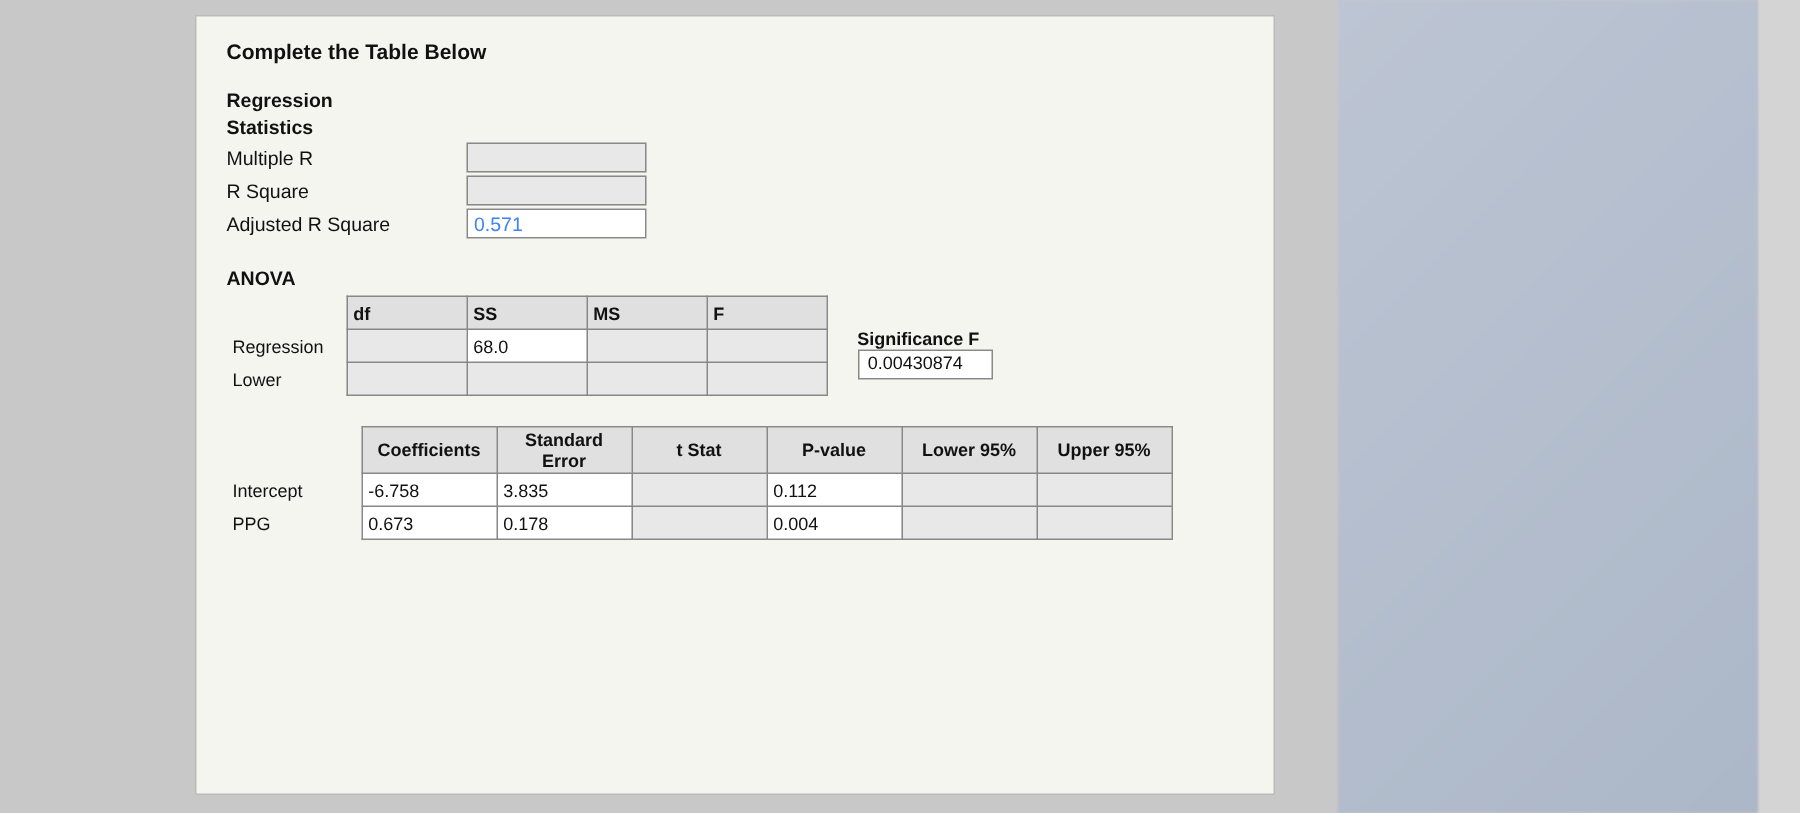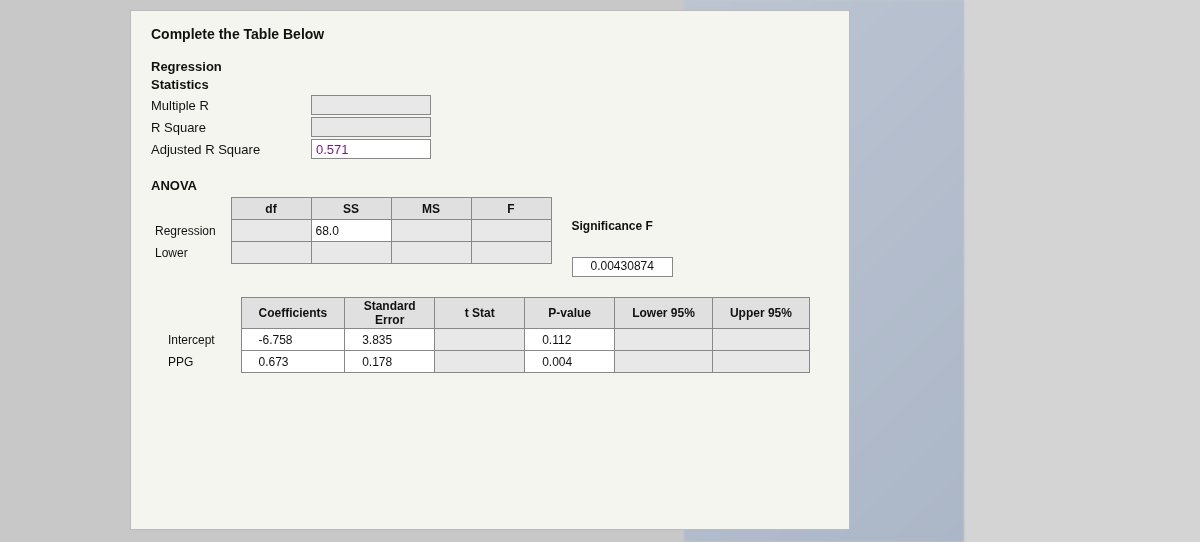--- a/index.html
+++ b/index.html
@@ -7,21 +7,21 @@
       background: #d4d4d4;
       font-family: Arial, sans-serif;
       font-size: 13px;
       width: 1200px;
       height: 542px;
       overflow: hidden;
       position: relative;
     }
 
     .page-container {
-      width: 964px;
+      width: 1172px;
       height: 542px;
       background: #c8c8c8;
       position: relative;
     }
 
     .main-content {
       position: absolute;
       left: 130px;
       top: 10px;
       background: #f5f5f0;
@@ -64,21 +64,21 @@
 
     .stats-value-cell {
       width: 120px;
       height: 20px;
       border: 1px solid #888;
       background: #fff;
       font-size: 13px;
       display: flex;
       align-items: center;
       padding-left: 4px;
-      color: #701a75;
+      color: #3b82f6;
     }
 
     .stats-value-cell.empty {
       background: #e8e8e8;
     }
 
     
     .anova-section {
       margin-bottom: 20px;
     }
@@ -101,21 +101,20 @@
       height: 22px;
       padding: 1px 4px;
       text-align: left;
       background: #fff;
       color: #111;
     }
 
     .anova-table th {
       background: #e0e0e0;
       font-weight: bold;
-      text-align: center;
     }
 
     .anova-table td.row-label {
       background: #f0f0f0;
       font-weight: normal;
       border: none;
       background: transparent;
     }
 
     .anova-table td.empty-cell {
@@ -129,21 +128,21 @@
 
     .coeff-table {
       border-collapse: collapse;
       font-size: 12px;
     }
 
     .coeff-table th, .coeff-table td {
       border: 1px solid #888;
       min-width: 90px;
       height: 22px;
-      padding: 1px 17px;
+      padding: 1px 4px;
       text-align: left;
       background: #fff;
       color: #111;
     }
 
     .coeff-table th {
       background: #e0e0e0;
       font-weight: bold;
       text-align: center;
     }
@@ -182,25 +181,24 @@
       margin-top: 22px;
     }
 
     .significance-f-label {
       font-weight: bold;
     }
 
     .significance-f-value {
       border: 1px solid #888;
       background: #fff;
-      padding: 1px 18px;
+      padding: 1px 6px;
       height: 20px;
       display: inline-block;
       min-width: 90px;
-      margin-top: 24px;
     }
 
     .coeff-wrapper {
       display: flex;
       align-items: flex-start;
       gap: 16px;
     }
   </style>
 </head>
 <body>

